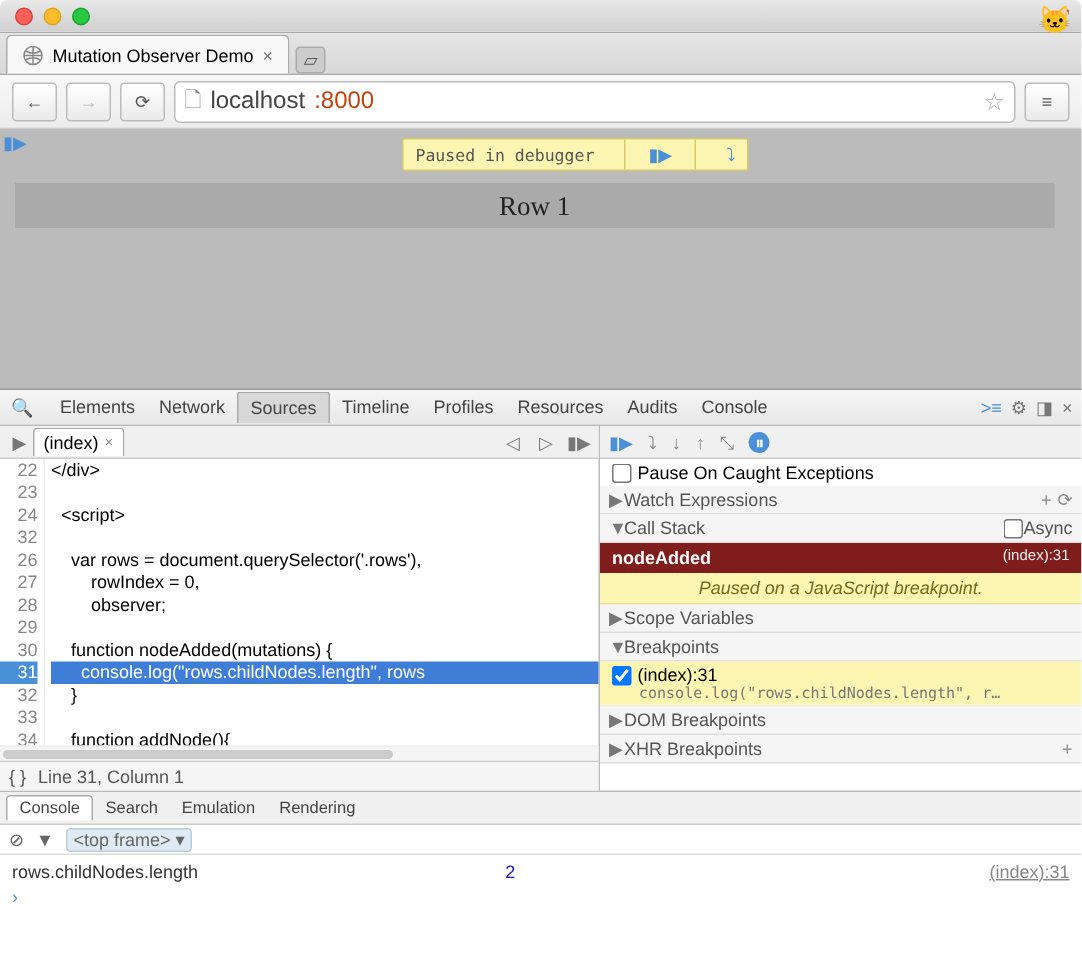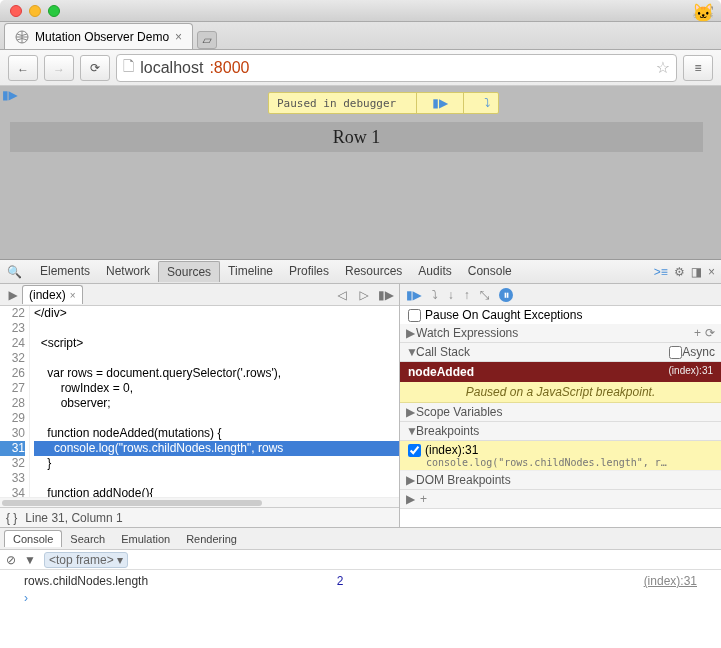--- a/index.html
+++ b/index.html
@@ -82,21 +82,21 @@
 .bprow .l1 { display: flex; align-items: center; gap: 4px; }
 .bprow .l2 { color: #777; font-family: Menlo, monospace; font-size: 10px; padding-left: 18px; overflow: hidden; text-overflow: ellipsis; white-space: nowrap; }
 
 .consoletabs { height: 22px; background: #f0f0f0; border-bottom: 1px solid #ccc; display: flex; align-items: center; padding-left: 4px; }
 .consoletabs span { padding: 2px 8px; font-size: 11px; color: #444; cursor: pointer; }
 .consoletabs span.active { border: 1px solid #aaa; border-bottom: none; background: #fff; border-radius: 3px 3px 0 0; }
 
 .consoletb { height: 20px; border-bottom: 1px solid #ddd; display: flex; align-items: center; padding: 0 6px; gap: 8px; font-size: 11px; color: #666; }
 .consoletb .sel { background: #e0eaf5; border: 1px solid #bcd; border-radius: 3px; padding: 0 4px; }
 
-.consolebody { padding: 4px 24px; font-family: Menlo, monospace; font-size: 11px; }
+.consolebody { padding: 4px 8px; font-family: Menlo, monospace; font-size: 11px; }
 .logline { display: flex; }
 .logline .txt { flex: 1; color: #333; }
 .logline .val { color: #1a1aa6; margin-left: 6px; }
 .logline .src { color: #888; text-decoration: underline; cursor: pointer; }
 .prompt { color: #4a90d9; margin-top: 3px; }
 
 .hscroll { height: 10px; background: #f5f5f5; border-top: 1px solid #eee; position: relative; }
 .hscroll .thumb { position: absolute; left: 2px; top: 2px; width: 260px; height: 6px; background: #ccc; border-radius: 3px; }
 </style>
 </head>
@@ -256,20 +256,21 @@
           <span>(index):31</span>
         </div>
       <div class="l2">console.log("rows.childNodes.length", r…</div>
     </div>
     <div class="secrow">
       <span class="tri">▶</span>
         <span class="lbl">DOM Breakpoints</span>
     </div>
     <div class="secrow">
       <span class="tri">▶</span>
+        <span class="lbl">XHR Breakpoints</span>
       <span class="ricon">+</span>
     </div>
   </div>
 </div>
 
 <div class="consoletabs">
   <span class="active">Console</span>
   <span>Search</span>
   <span>Emulation</span>
   <span>Rendering</span>

